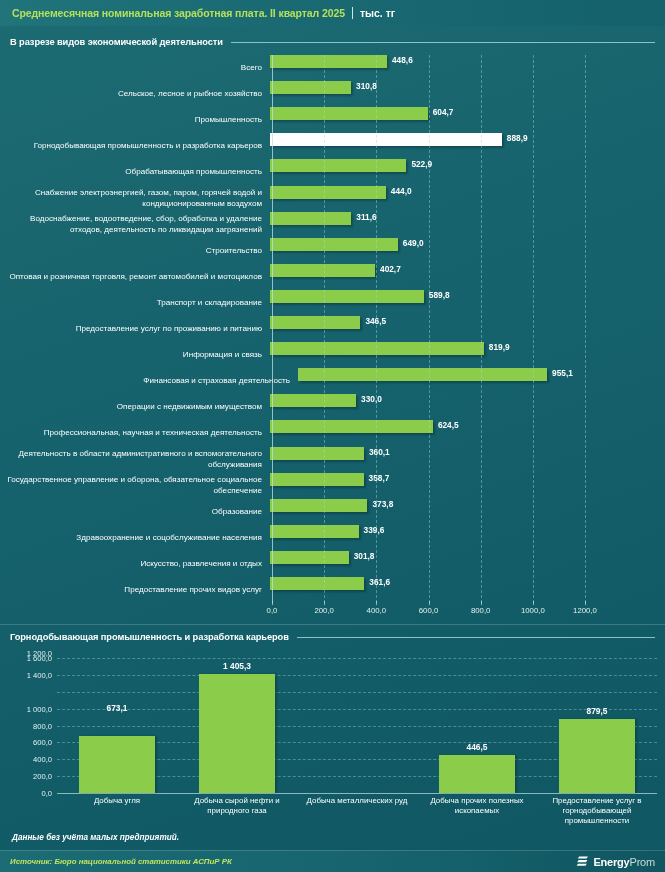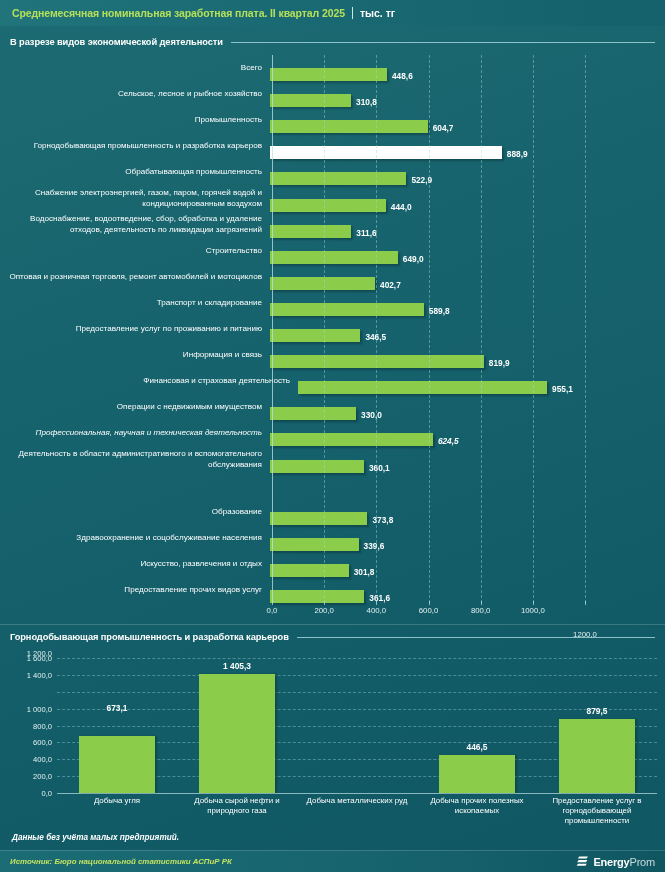--- a/index.html
+++ b/index.html
@@ -87,21 +87,21 @@
     padding-right: 8px;
     font-size: 8.1px;
     line-height: 10.2px;
     color: #ffffff;
     font-weight: normal;
   }
   .hbar-area {
     position: relative;
     width: 315px;
     height: 100%;
-    display: flex; align-items: flex-end;
+    display: flex; align-items: flex-start;
   }
   .hbar {
     height: 13px;
     background: #8ccc4b;
     box-shadow: 1.5px 2px 2px rgba(0,0,0,.25);
   }
   .hbar.hl { background: #ffffff; }
   .hval {
     font-size: 8.3px; font-weight: bold;
     color: #ffffff;
@@ -326,32 +326,39 @@
           <span class="hval">955,1</span>
         </div>
       </div>
       <div class="hrow" style="top: 339.3px; height: 26.1px;">
         <div class="hlabel">Операции с недвижимым имуществом</div>
         <div class="hbar-area">
           <div class="hbar" style="width: 86.075px;"></div>
           <span class="hval">330,0</span>
         </div>
       </div>
-      <div class="hrow" style="top: 365.4px; height: 26.1px; font-style: italic;">
+      <div class="hrow" style="top: 365.4px; height: 26.1px;">
         <div class="hlabel">Профессиональная, научная и техническая деятельность</div>
         <div class="hbar-area">
           <div class="hbar" style="width: 162.89px;"></div>
           <span class="hval">624,5</span>
         </div>
       </div>
       <div class="hrow" style="top: 391.5px; height: 26.1px;">
         <div class="hlabel">Деятельность в области административного и вспомогательного обслуживания</div>
         <div class="hbar-area">
           <div class="hbar" style="width: 93.9261px;"></div>
           <span class="hval">360,1</span>
+        </div>
+      </div>
+      <div class="hrow" style="top: 417.6px; height: 26.1px;">
+        <div class="hlabel">Государственное управление и оборона, обязательное социальное обеспечение</div>
+        <div class="hbar-area">
+          <div class="hbar" style="width: 93.5609px;"></div>
+          <span class="hval">358,7</span>
         </div>
       </div>
       <div class="hrow" style="top: 443.7px; height: 26.1px;">
         <div class="hlabel">Образование</div>
         <div class="hbar-area">
           <div class="hbar" style="width: 97.4995px;"></div>
           <span class="hval">373,8</span>
         </div>
       </div>
       <div class="hrow" style="top: 469.8px; height: 26.1px;">
@@ -413,21 +420,21 @@
     <div class="haxis-tick" style="left: 428.5px;"></div>
     <div class="haxis-lbl" style="left: 428.5px;">600,0</div>
     <div class="hgrid" style="left: 480.667px;"></div>
     <div class="haxis-tick" style="left: 480.667px;"></div>
     <div class="haxis-lbl" style="left: 480.667px;">800,0</div>
     <div class="hgrid" style="left: 532.833px;"></div>
     <div class="haxis-tick" style="left: 532.833px;"></div>
     <div class="haxis-lbl" style="left: 532.833px;">1000,0</div>
     <div class="hgrid" style="left: 585px;"></div>
     <div class="haxis-tick" style="left: 585px;"></div>
-    <div class="haxis-lbl" style="left: 585px; margin-top: 24px;">1200,0</div>
+    <div class="haxis-lbl" style="left: 585px;">1200,0</div>
     <div class="vgrid base" style="top: 793px;"></div>
     <div class="vaxis-lbl" style="top: 793px;">0,0</div>
     <div class="vgrid" style="top: 776.125px;"></div>
     <div class="vaxis-lbl" style="top: 776.125px;">200,0</div>
     <div class="vgrid" style="top: 759.25px;"></div>
     <div class="vaxis-lbl" style="top: 759.25px;">400,0</div>
     <div class="vgrid" style="top: 742.375px;"></div>
     <div class="vaxis-lbl" style="top: 742.375px;">600,0</div>
     <div class="vgrid" style="top: 725.5px;"></div>
     <div class="vaxis-lbl" style="top: 725.5px;">800,0</div>

